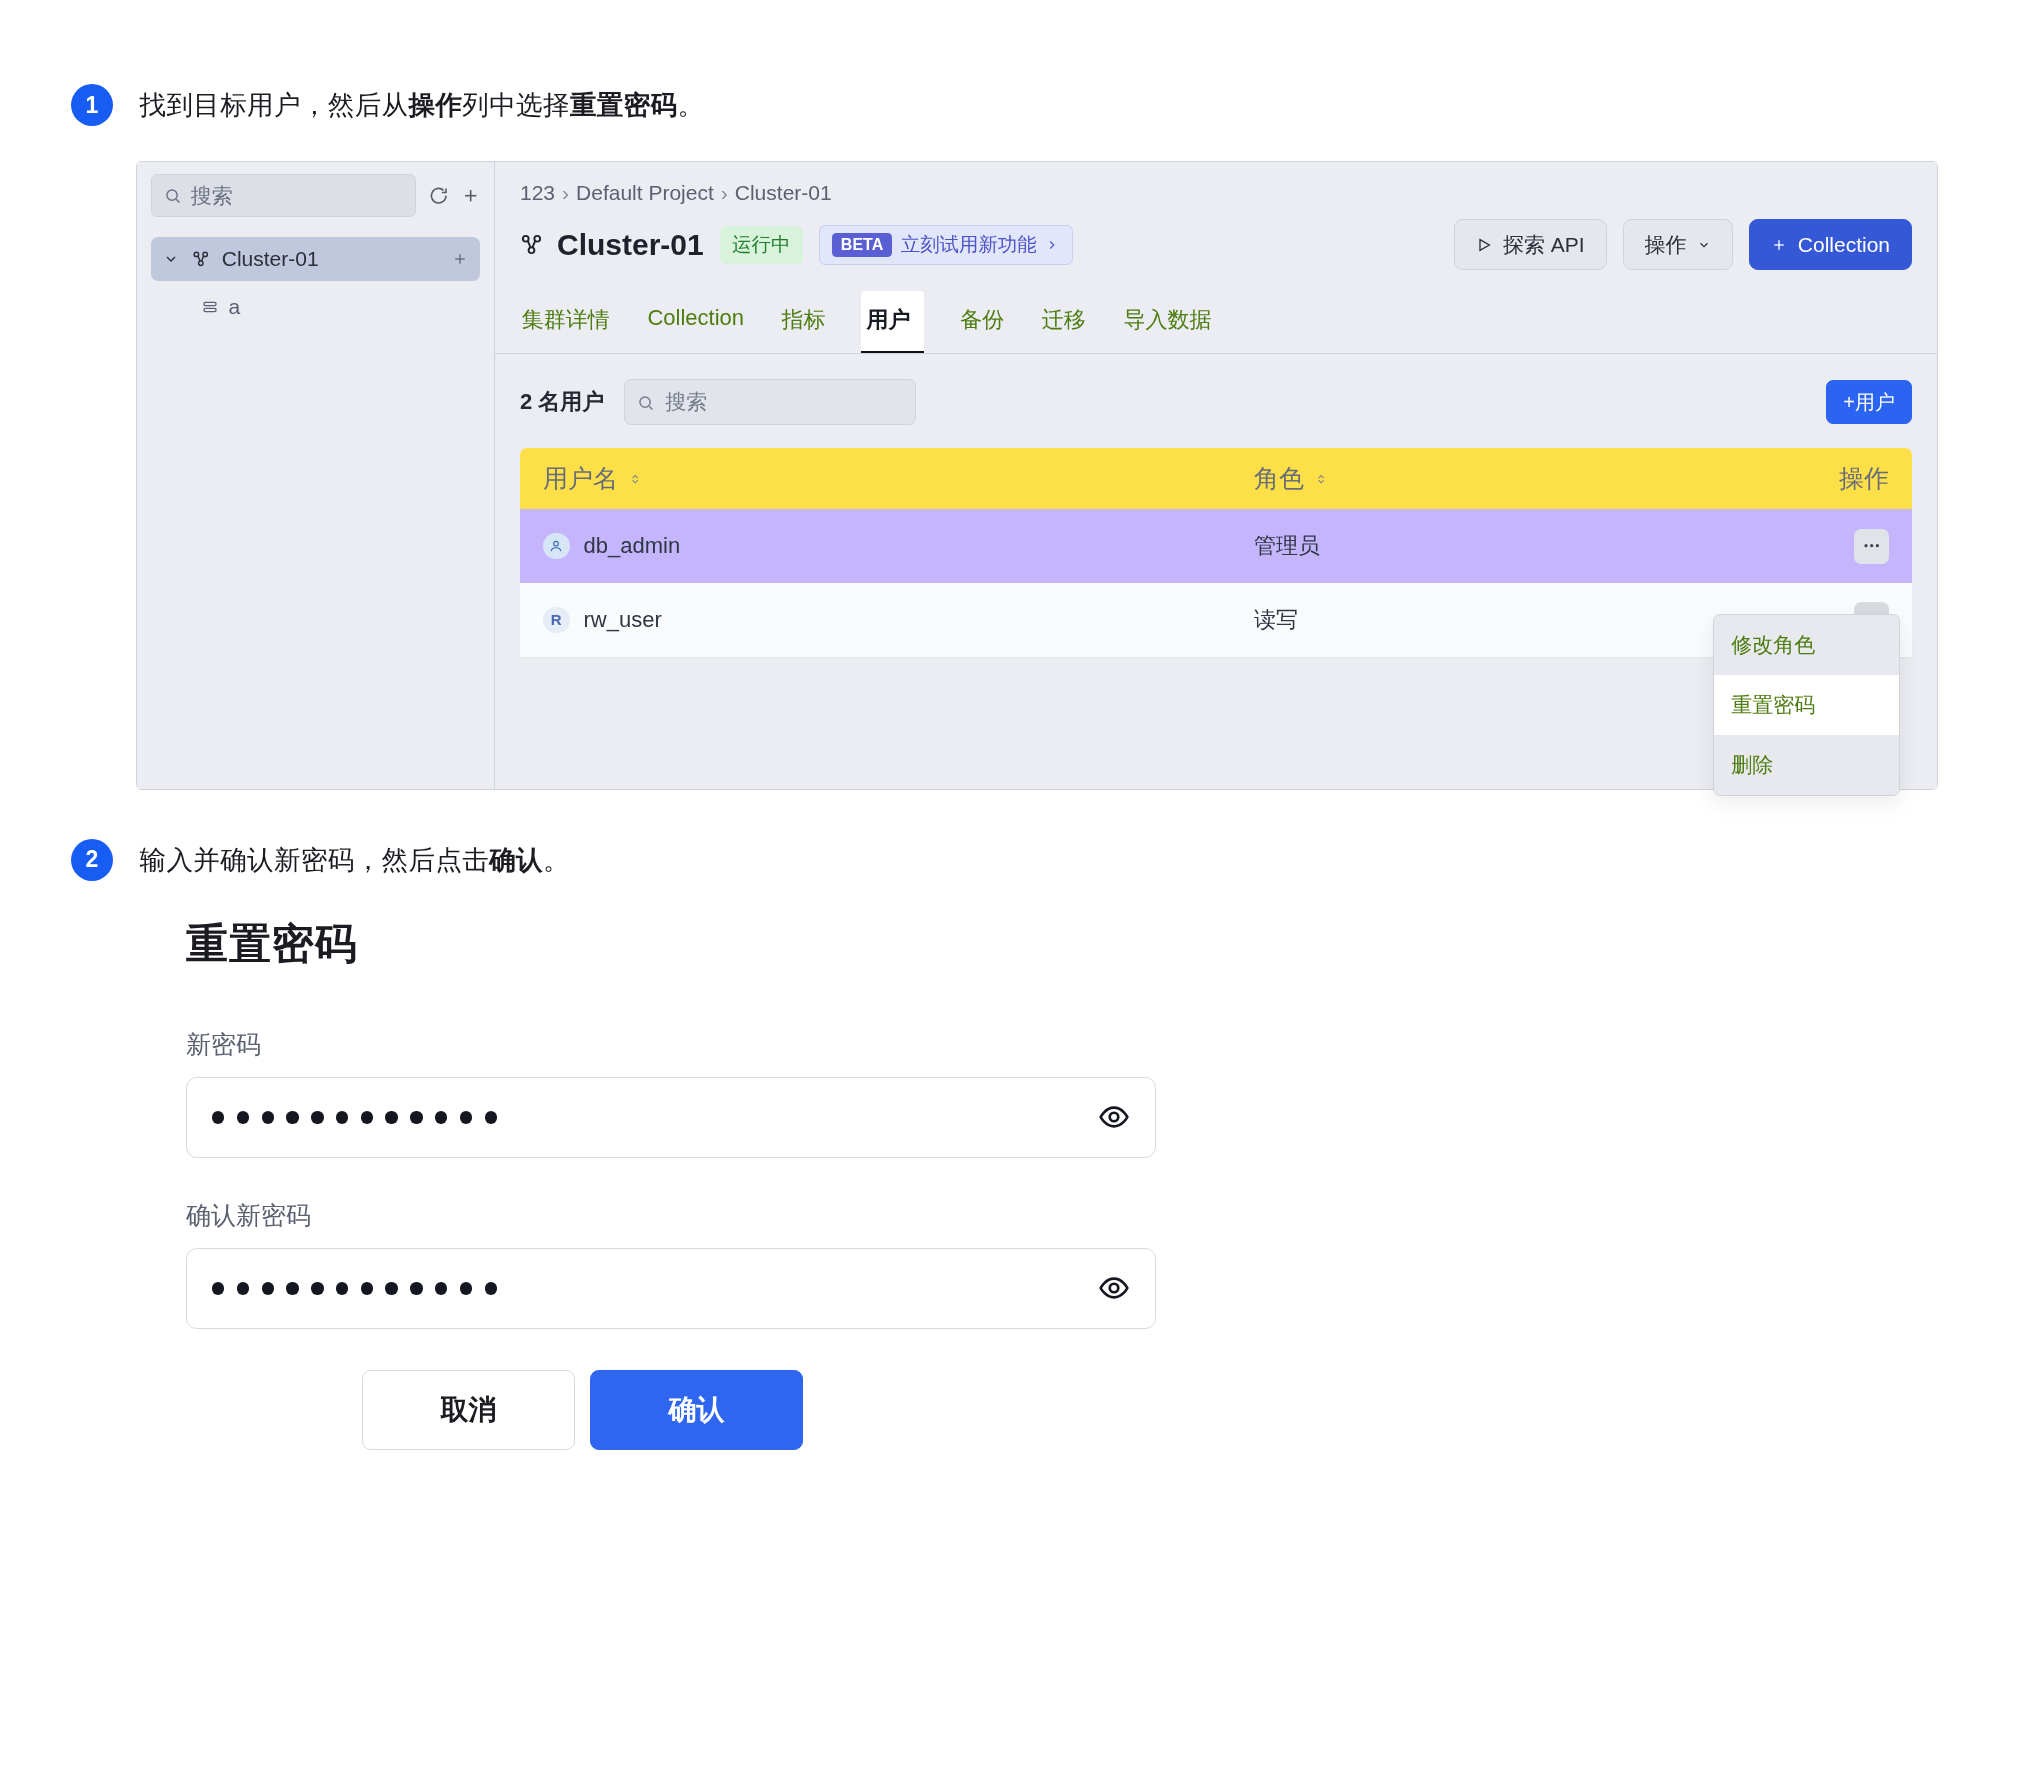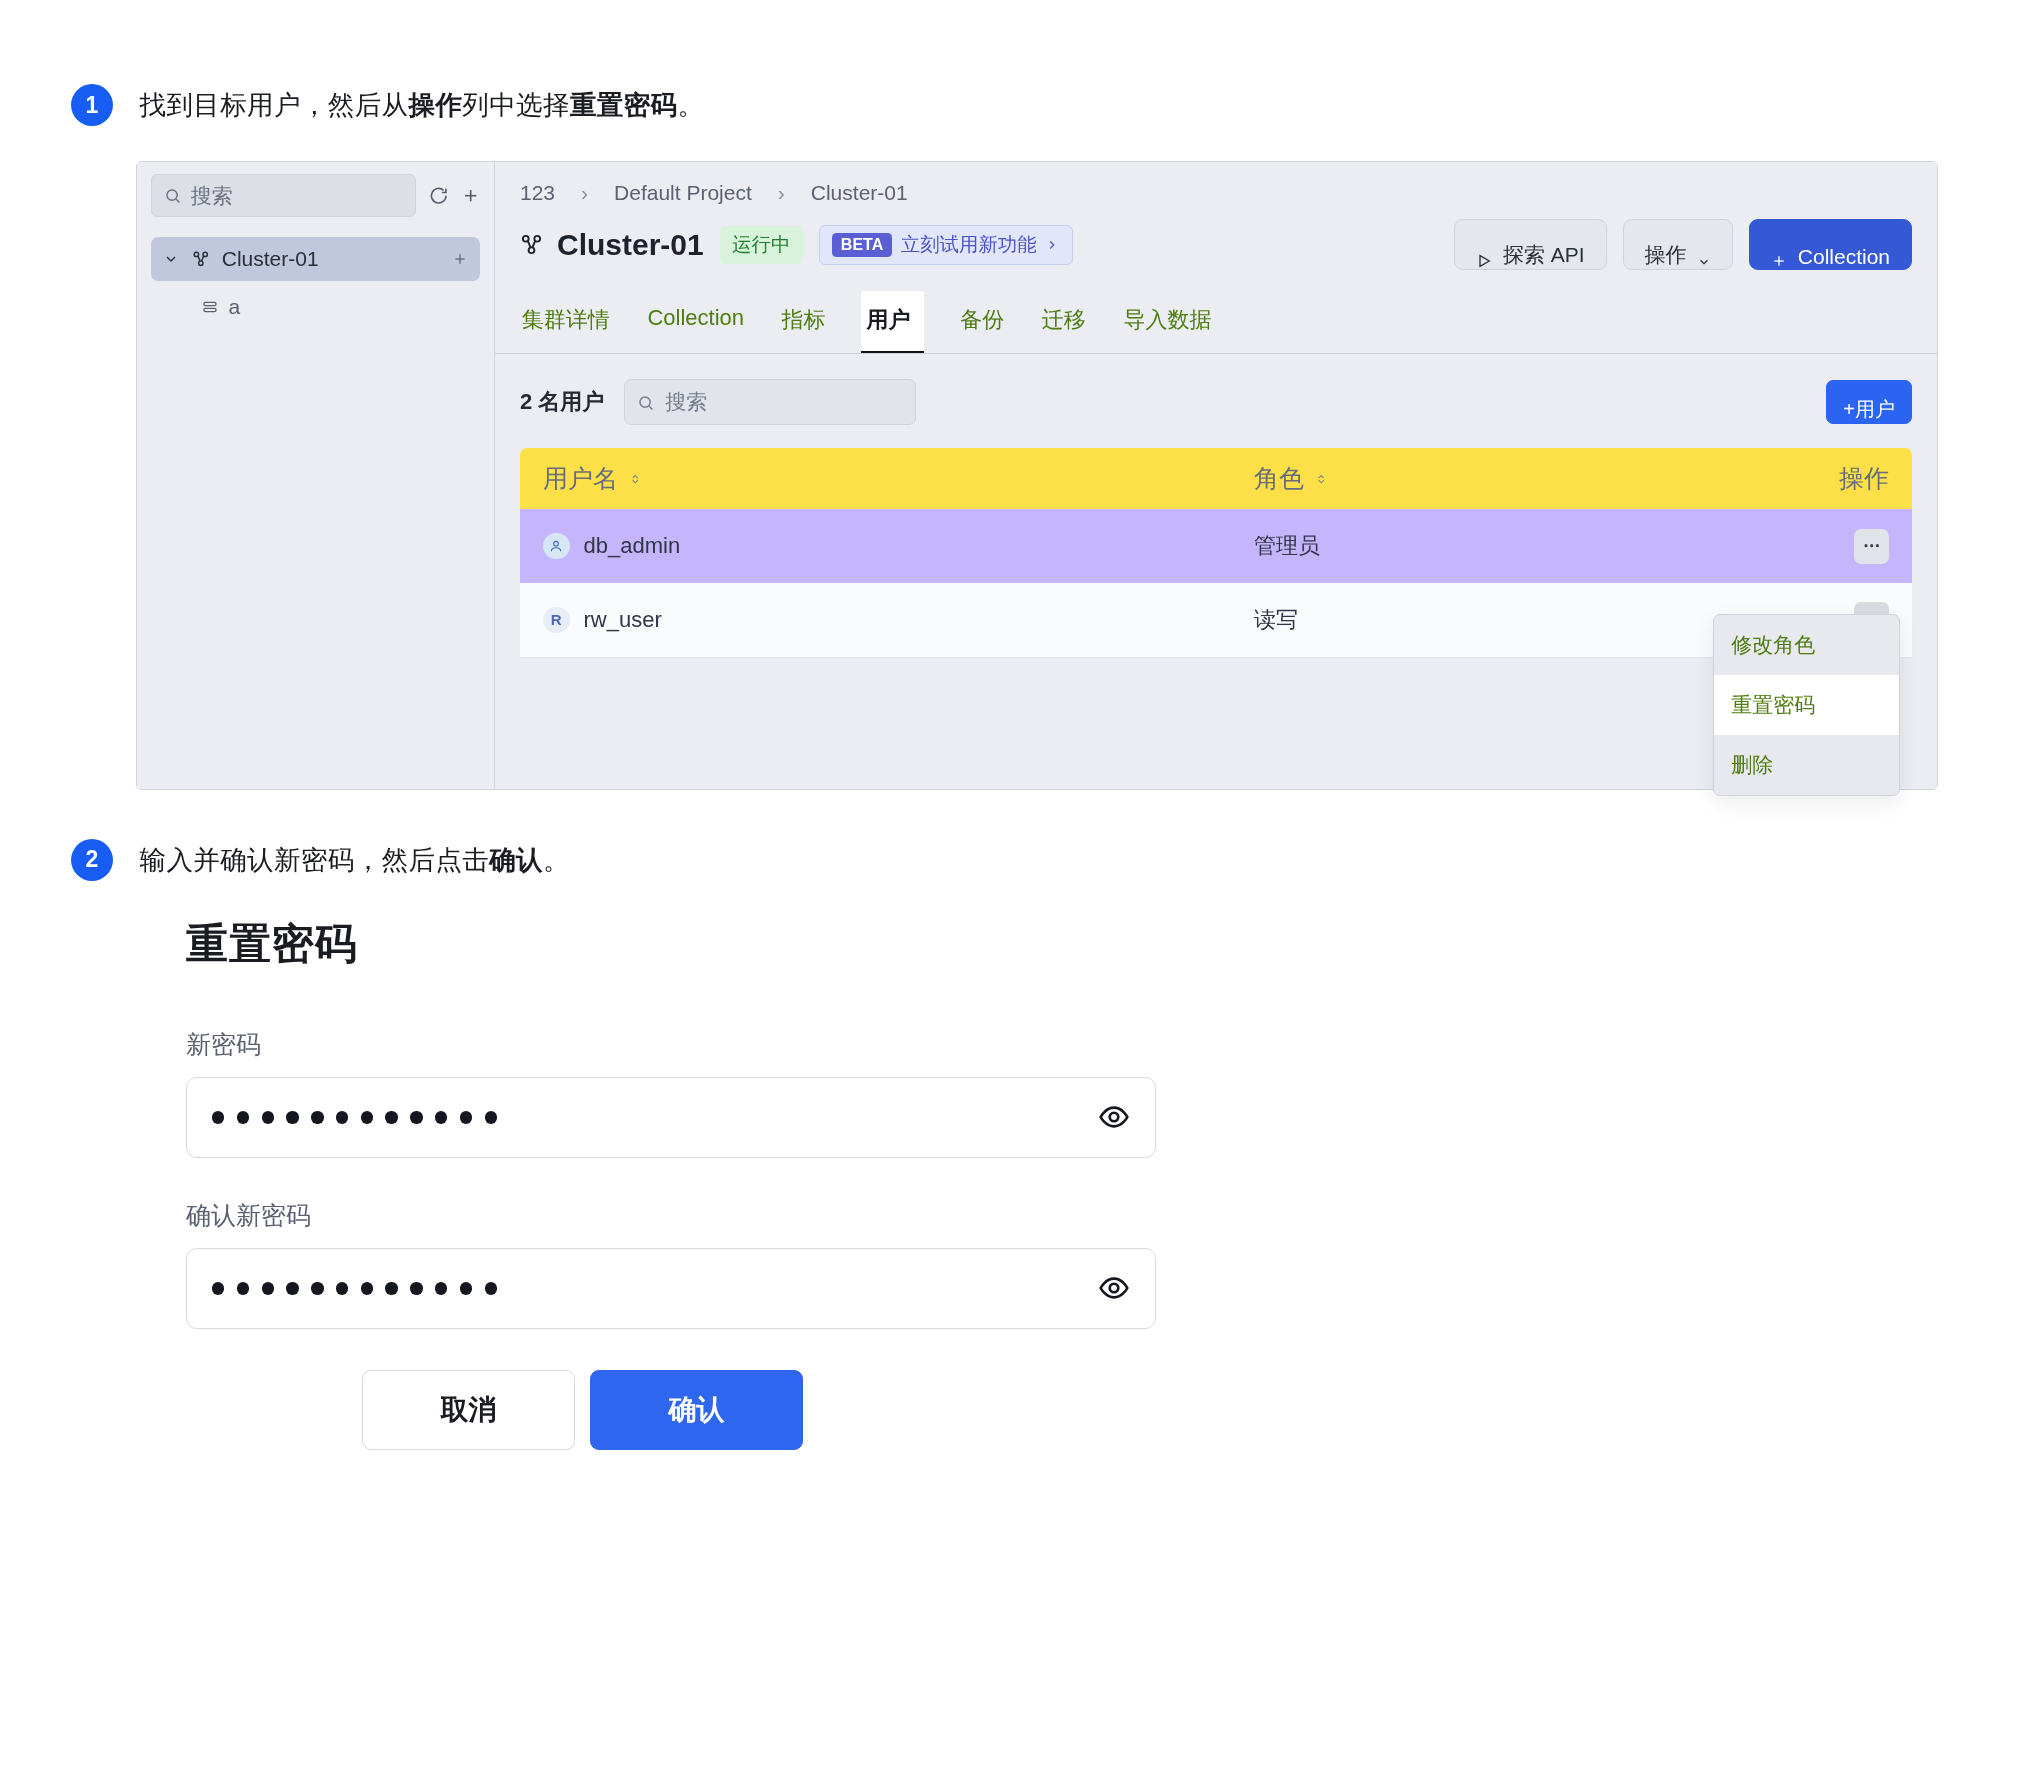--- a/index.html
+++ b/index.html
@@ -73,32 +73,32 @@
     position:relative;
   }
   .sidebar-item .plus-end{position:absolute;right:12.4px;color:#63687a;}
   .child-item{
     display:flex;align-items:center;gap:10.6px;color:#5c6172;font-size:21px;
     padding:14px 5.3px 0 51px;
   }
 
   
   .main{flex:1;display:flex;flex-direction:column;background:var(--panel);}
-  .crumbs{display:flex;align-items:flex-end;gap:26px;color:#5c6172;font-size:21px;padding:19.4px 25px 8.8px 25px;}
+  .crumbs{display:flex;align-items:flex-end;gap:7px;color:#5c6172;font-size:21px;padding:19.4px 25px 8.8px 25px;}
   .crumbs .sep{opacity:.7;}
   .title-row{display:flex;align-items:center;gap:16px;padding:5.3px 25px 21px 25px;}
   .title{display:flex;align-items:center;gap:14px;font-size:30px;font-weight:700;color:#1e222c;}
   .chip{border-radius:6.2px;padding:5.3px 12.4px;font-size:19.4px;font-weight:500;display:inline-flex;align-items:center;gap:8.8px;}
   .chip.green{background:var(--chip-green);color:var(--chip-green-text);}
   .chip.blue{background:var(--chip-blue);color:var(--chip-blue-text);border:0.9px solid #c8cdf2;}
   .chip.blue .beta{background:#5a60d4;color:#fff;border-radius:4.4px;padding:2.6px 8.8px;font-size:16px;font-weight:700;}
   .title-actions{margin-left:auto;display:flex;align-items:center;gap:16px;}
   .btn{
     height:49px;border-radius:8.8px;border:0.9px solid var(--line);background:#e4e7ec;
-    display:inline-flex;align-items:flex-end;gap:10.6px;padding:0 21px;font-size:21px;color:#2a2f3a;
+    display:inline-flex;align-items:center;gap:10.6px;padding:0 21px;font-size:21px;color:#2a2f3a;
   }
   .btn.primary{background:#3558d6;border-color:#3558d6;color:#fff;}
   .tabs{display:flex;gap:34px;border-bottom:0.9px solid var(--line);padding:0 25px;}
   .tab{padding:14px 1.8px 16px 1.8px;font-size:22px;color:#4d7c0f;cursor:pointer;}
   .tab.active{
     color:#161a22;font-weight:600;background:#fff;border-bottom:2.6px solid #0e1117;border-radius:3.5px 3.5px 0 0;
     padding-left:5px;padding-right:14px;
   }
 
   .users-bar{display:flex;align-items:center;gap:19.4px;padding:25px 25px 14px 25px;}

